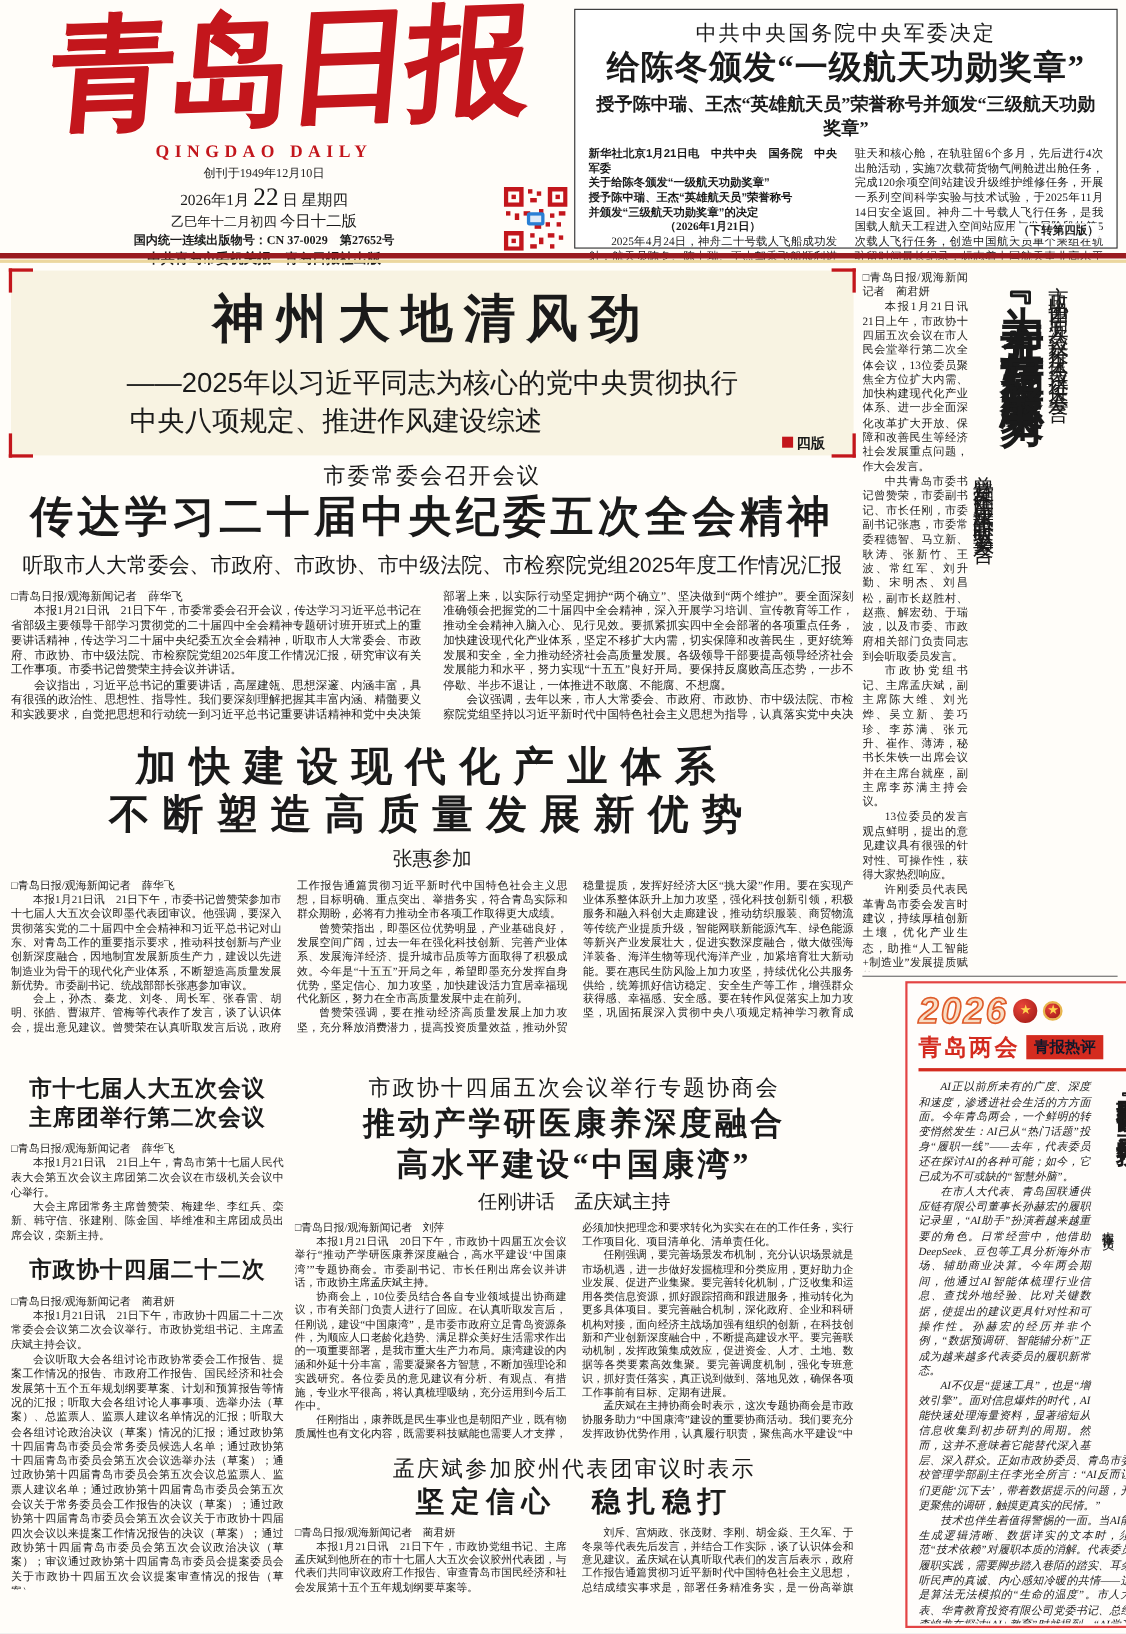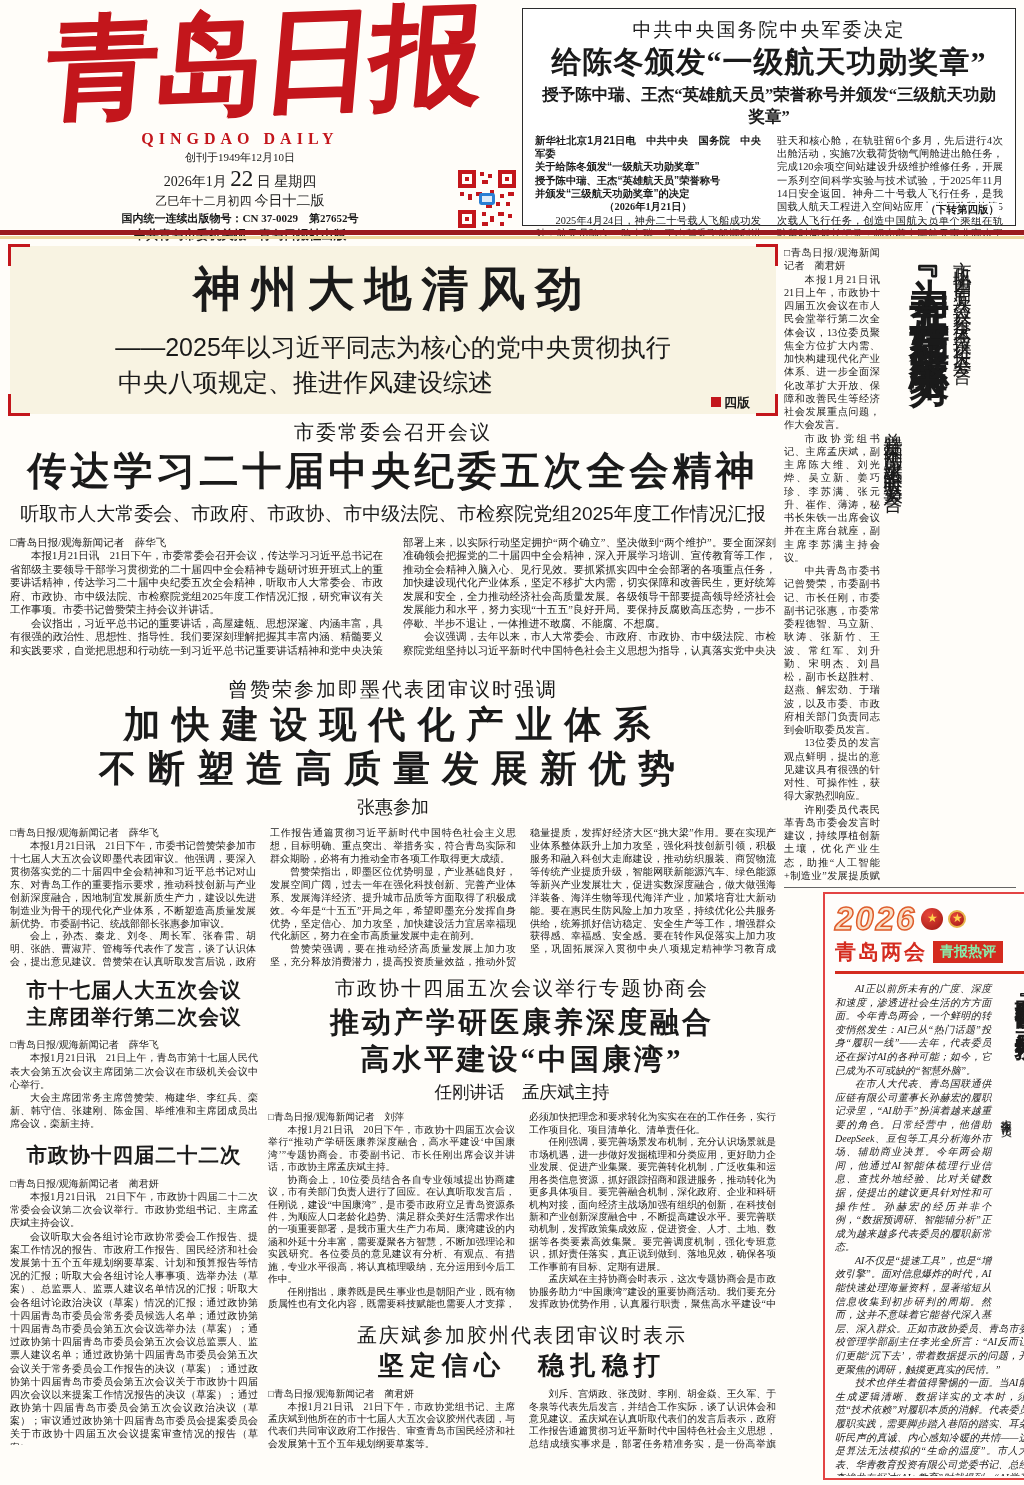--- a/index.html
+++ b/index.html
@@ -105,21 +105,21 @@
       padding:8px 10px;background:#fffdfb;}
   .r2-row1{display:flex;align-items:center;gap:5px;}
   .y2026{font-size:33px;font-weight:bold;font-style:italic;line-height:1;color:#f8ddc4;
          -webkit-text-stroke:1.5px #df5c2a;font-family:"Liberation Sans",sans-serif;letter-spacing:2px;}
   .emb{width:22px;height:22px;border-radius:50%;display:inline-flex;align-items:center;justify-content:center;
        font-size:12px;color:#ffd34d;}
   .emb1{background:radial-gradient(circle at 35% 30%,#e8453a,#9c1612);}
   .emb2{background:radial-gradient(circle at 35% 30%,#e8453a,#9c1612);border:2px solid #e8b64d;width:18px;height:18px;}
   .r2-row2{display:flex;align-items:center;gap:6px;margin-top:3px;}
   .brand{font-size:21px;font-weight:bold;color:#d42b1f;font-family:"Liberation Sans",sans-serif;letter-spacing:2px;}
-  .badge{font-size:14px;font-weight:bold;color:#86efac;background:#d42b1f;padding:2px 7px;font-family:"Liberation Sans",sans-serif;}
+  .badge{font-size:14px;font-weight:bold;color:#0f172a;background:#d42b1f;padding:2px 7px;font-family:"Liberation Sans",sans-serif;}
   .r2-rule{height:3px;background:#d42b1f;margin-top:5px;}
   .cm-body{margin-top:8px;font-size:10px;line-height:1.36;height:494px;overflow:hidden;font-style:italic;}
   .cm-body p{text-indent:2em;font-style:italic;}
   .float-head{float:right;height:332px;margin-left:6px;display:flex;}
   .cm-by{writing-mode:vertical-rl;font-size:11px;font-style:normal;padding-top:128px;width:16px;letter-spacing:2px;}
   .cm-head{writing-mode:vertical-rl;font-size:23px;font-weight:bold;font-style:normal;line-height:1.12;height:330px;letter-spacing:1px;}
 </style>
 </head>
 <body>
 
@@ -219,21 +219,20 @@
     <div class="subline s1" data-name="a2-subhead-1">听取市人大常委会、市政府、市政协、市中级法院、市检察院党组2025年度工作情况汇报</div>
     <div class="cols just body-text" data-name="a2-body">
         <p class="rep">□青岛日报/观海新闻记者　薛华飞</p>
         <p>本报1月21日讯　21日下午，市委常委会召开会议，传达学习习近平总书记在省部级主要领导干部学习贯彻党的二十届四中全会精神专题研讨班开班式上的重要讲话精神，传达学习二十届中央纪委五次全会精神，听取市人大常委会、市政府、市政协、市中级法院、市检察院党组2025年度工作情况汇报，研究审议有关工作事项。市委书记曾赞荣主持会议并讲话。</p>
         <p>会议指出，习近平总书记的重要讲话，高屋建瓴、思想深邃、内涵丰富，具有很强的政治性、思想性、指导性。我们要深刻理解把握其丰富内涵、精髓要义和实践要求，自觉把思想和行动统一到习近平总书记重要讲话精神和党中央决策部署上来，以实际行动坚定拥护“两个确立”、坚决做到“两个维护”。要全面深刻准确领会把握党的二十届四中全会精神，深入开展学习培训、宣传教育等工作，推动全会精神入脑入心、见行见效。要抓紧抓实四中全会部署的各项重点任务，加快建设现代化产业体系，坚定不移扩大内需，切实保障和改善民生，更好统筹发展和安全，全力推动经济社会高质量发展。各级领导干部要提高领导经济社会发展能力和水平，努力实现“十五五”良好开局。要保持反腐败高压态势，一步不停歇、半步不退让，一体推进不敢腐、不能腐、不想腐。</p>
         <p>会议强调，去年以来，市人大常委会、市政府、市政协、市中级法院、市检察院党组坚持以习近平新时代中国特色社会主义思想为指导，认真落实党中央决策部署和省委、市委工作要求，推动各方面工作取得了新进展新成效。今年是“十五五”开局之年，各党组要深入落实习近平总书记对山东、对青岛工作的重要指示要求，扛牢“走在前、挑大梁”使命担当，主动围绕中心、服务大局，扎实推进各领域工作，切实加强自身建设，凝心聚力推动“十五五”开好局、起好步。</p>
       </div>
   </div>
 
   <div class="a3" data-name="article-jimo-review">
-    <div class="kick" data-name="a3-kicker">曾赞荣参加即墨代表团审议时强调</div>
     <div class="hl" data-name="a3-headline-line1">加快建设现代化产业体系</div>
     <div class="hl" data-name="a3-headline-line2">不断塑造高质量发展新优势</div>
     <div class="sub" data-name="a3-subhead">张惠参加</div>
     <div class="cols just body-text" data-name="a3-body">
         <p class="rep">□青岛日报/观海新闻记者　薛华飞</p>
         <p>本报1月21日讯　21日下午，市委书记曾赞荣参加市十七届人大五次会议即墨代表团审议。他强调，要深入贯彻落实党的二十届四中全会精神和习近平总书记对山东、对青岛工作的重要指示要求，推动科技创新与产业创新深度融合，因地制宜发展新质生产力，建设以先进制造业为骨干的现代化产业体系，不断塑造高质量发展新优势。市委副书记、统战部部长张惠参加审议。</p>
         <p>会上，孙杰、秦龙、刘冬、周长军、张春雷、胡明、张皓、曹淑芹、管梅等代表作了发言，谈了认识体会，提出意见建议。曾赞荣在认真听取发言后说，政府工作报告通篇贯彻习近平新时代中国特色社会主义思想，目标明确、重点突出、举措务实，符合青岛实际和群众期盼，必将有力推动全市各项工作取得更大成绩。</p>
         <p>曾赞荣指出，即墨区位优势明显，产业基础良好，发展空间广阔，过去一年在强化科技创新、完善产业体系、发展海洋经济、提升城市品质等方面取得了积极成效。今年是“十五五”开局之年，希望即墨充分发挥自身优势，坚定信心、加力攻坚，加快建设活力宜居幸福现代化新区，努力在全市高质量发展中走在前列。</p>
         <p>曾赞荣强调，要在推动经济高质量发展上加力攻坚，充分释放消费潜力，提高投资质量效益，推动外贸稳量提质，发挥好经济大区“挑大梁”作用。要在实现产业体系整体跃升上加力攻坚，强化科技创新引领，积极服务和融入科创大走廊建设，推动纺织服装、商贸物流等传统产业提质升级，智能网联新能源汽车、绿色能源等新兴产业发展壮大，促进实数深度融合，做大做强海洋装备、海洋生物等现代海洋产业，加紧培育壮大新动能。要在惠民生防风险上加力攻坚，持续优化公共服务供给，统筹抓好信访稳定、安全生产等工作，增强群众获得感、幸福感、安全感。要在转作风促落实上加力攻坚，巩固拓展深入贯彻中央八项规定精神学习教育成果，具体化、项目化、清单化推动工作落实，以优良作风凝心聚力、干事创业。</p>
       </div>
@@ -282,22 +281,22 @@
           <p>本报1月21日讯　21日下午，市政协党组书记、主席孟庆斌到他所在的市十七届人大五次会议胶州代表团，与代表们共同审议政府工作报告、审查青岛市国民经济和社会发展第十五个五年规划纲要草案等。</p>
           <p>刘斥、宫炳政、张茂财、李刚、胡金焱、王久军、于冬泉等代表先后发言，并结合工作实际，谈了认识体会和意见建议。孟庆斌在认真听取代表们的发言后表示，政府工作报告通篇贯彻习近平新时代中国特色社会主义思想，总结成绩实事求是，部署任务精准务实，是一份高举旗帜、求真务实、催人奋进的好报告。“十五五”规划纲要草案科学擘画了我市今后五年的发展蓝图。（下转第四版）</p>
         </div>
     </div>
   </div>
 
   <div class="r1" data-name="article-cppcc-plenary">
     <div class="r1-body just body-text" data-name="cppcc-plenary-body">
         <p class="rep">□青岛日报/观海新闻记者　蔺君妍</p>
         <p>本报1月21日讯　21日上午，市政协十四届五次会议在市人民会堂举行第二次全体会议，13位委员聚焦全方位扩大内需、加快构建现代化产业体系、进一步全面深化改革扩大开放、保障和改善民生等经济社会发展重点问题，作大会发言。</p>
+        <p>中共青岛市委书记曾赞荣，市委副书记、市长任刚，市委副书记张惠，市委常委程德智、马立新、耿涛、张新竹、王波、常红军、刘升勤、宋明杰、刘昌松，副市长赵胜村、赵燕、解宏劲、于瑞波，以及市委、市政府相关部门负责同志到会听取委员发言。</p>
         <p>市政协党组书记、主席孟庆斌，副主席陈大维、刘光烨、吴立新、姜巧珍、李苏满、张元升、崔作、薄涛，秘书长朱铁一出席会议并在主席台就座，副主席李苏满主持会议。</p>
-        <p>中共青岛市委书记曾赞荣，市委副书记、市长任刚，市委副书记张惠，市委常委程德智、马立新、耿涛、张新竹、王波、常红军、刘升勤、宋明杰、刘昌松，副市长赵胜村、赵燕、解宏劲、于瑞波，以及市委、市政府相关部门负责同志到会听取委员发言。</p>
         <p>13位委员的发言观点鲜明，提出的意见建议具有很强的针对性、可操作性，获得大家热烈响应。</p>
         <p>许刚委员代表民革青岛市委会发言时建议，持续厚植创新土壤，优化产业生态，助推“人工智能+制造业”发展提质赋能。</p>
       </div>
     <div class="r1-sub" data-name="cppcc-plenary-subhead-vertical">曾赞荣任刚孟庆斌张惠听取委员发言</div>
     <div class="r1-head" data-name="cppcc-plenary-headline-vertical">为『十五五』开好局起好步凝心聚力</div>
     <div class="r1-kick" data-name="cppcc-plenary-kicker-vertical">市政协十四届五次会议举行全体会议进行大会发言</div>
   </div>
 
   <div class="r2" data-name="commentary-box">
     <div class="r2-row1" data-name="commentary-logo-row">

